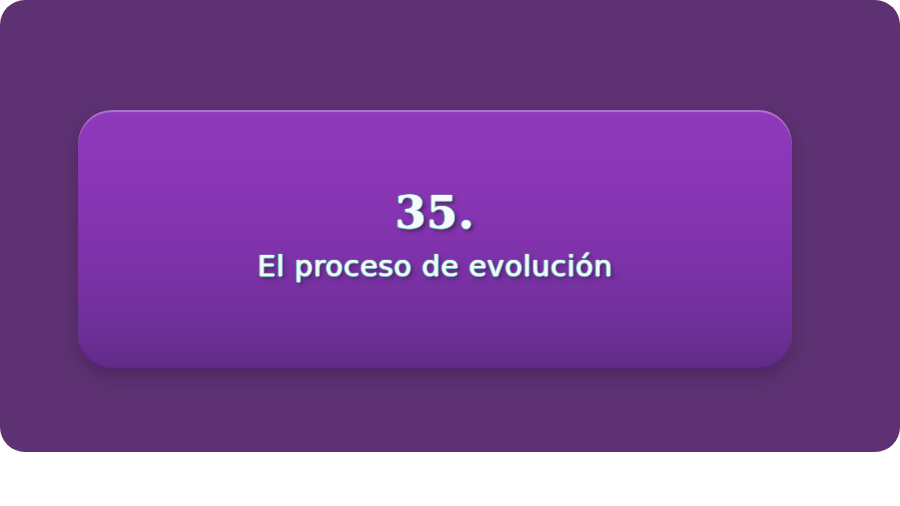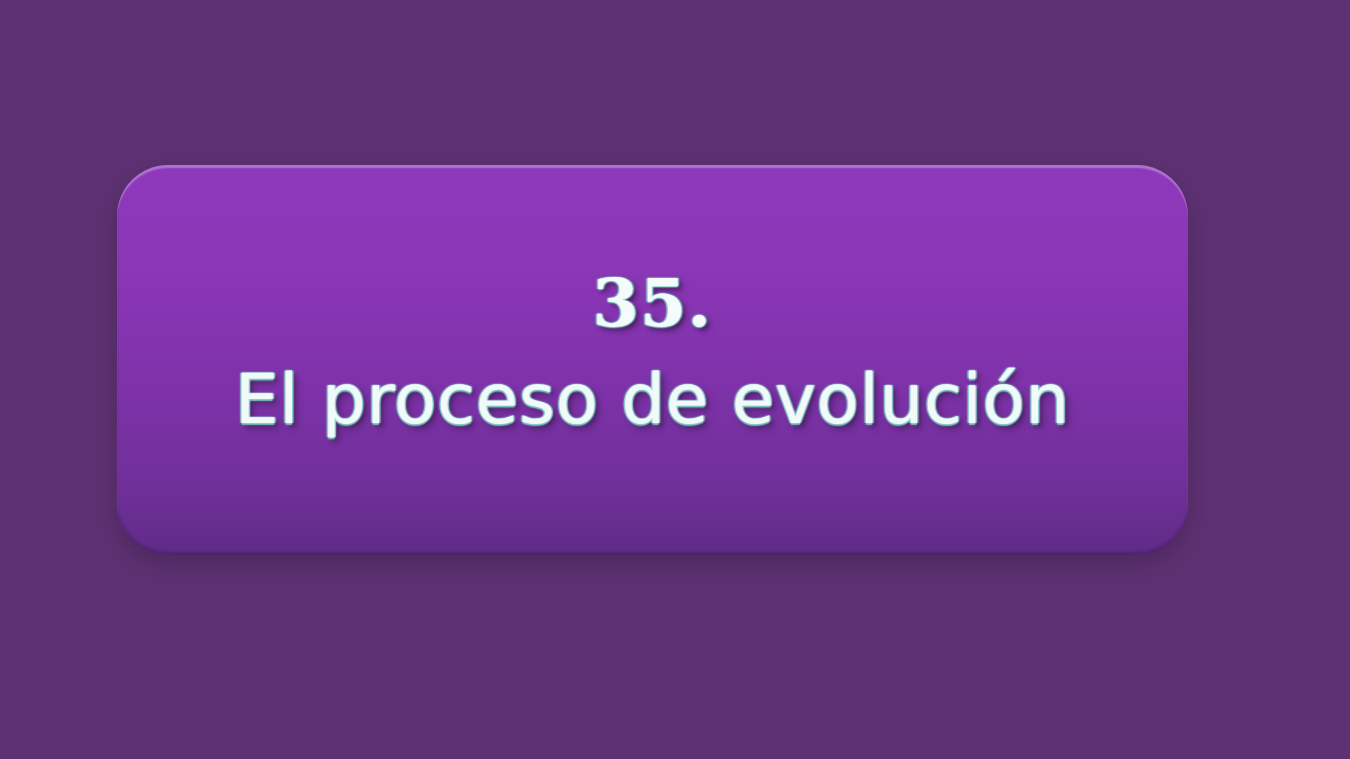--- a/index.html
+++ b/index.html
@@ -8,25 +8,26 @@
   }
   body {
     width: 900px;
     height: 506px;
     overflow: hidden;
     font-family: "Liberation Sans", sans-serif;
   }
   #slide {
     position: relative;
     width: 900px;
-    height: 506px;
+    height: 452px;
     background: #5d3172;
     display: flex;
     align-items: flex-start;
     justify-content: center;
+    border-radius: 25px;
   }
   #card {
     position: absolute;
     left: 78px;
     top: 110px;
     width: 714px;
     height: 260px;
     border-radius: 34px;
     background: linear-gradient(180deg, #8e38bb 0%, #8c37b8 22%, #7f32aa 55%, #70309a 82%, #5f2b86 100%);
     box-shadow:
@@ -51,21 +52,21 @@
     text-shadow:
       0 0 1px #9fe3dc,
       1px 0 1px #8fd9d2,
       -1px 0 1px #8fd9d2,
       0 1px 1px #6fc3bb,
       2px 2px 3px rgba(0,0,0,0.35),
       3px 3px 5px rgba(0,0,0,0.25);
   }
   .title-line {
     font-family: "DejaVu Sans", sans-serif;
-    font-size: 46px;
+    font-size: 29px;
     line-height: 1.18;
     color: #f2faf9;
     text-align: left;
     letter-spacing: 0.5px;
     text-shadow:
       0 0 1px #a8e6e0,
       1px 0 1px #93dbd4,
       -1px 0 1px #93dbd4,
       0 1px 1px #74c8c0,
       2px 2px 3px rgba(0,0,0,0.35),

